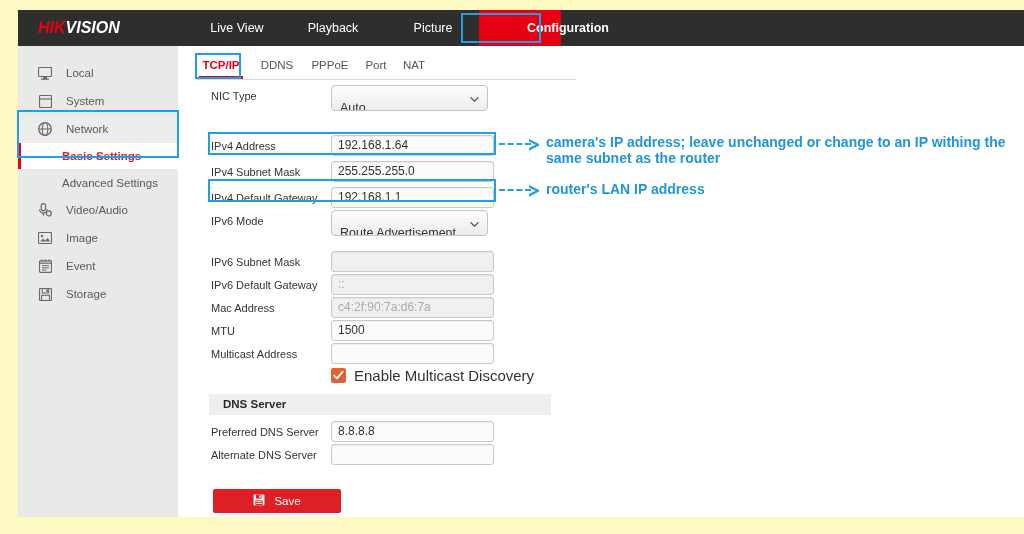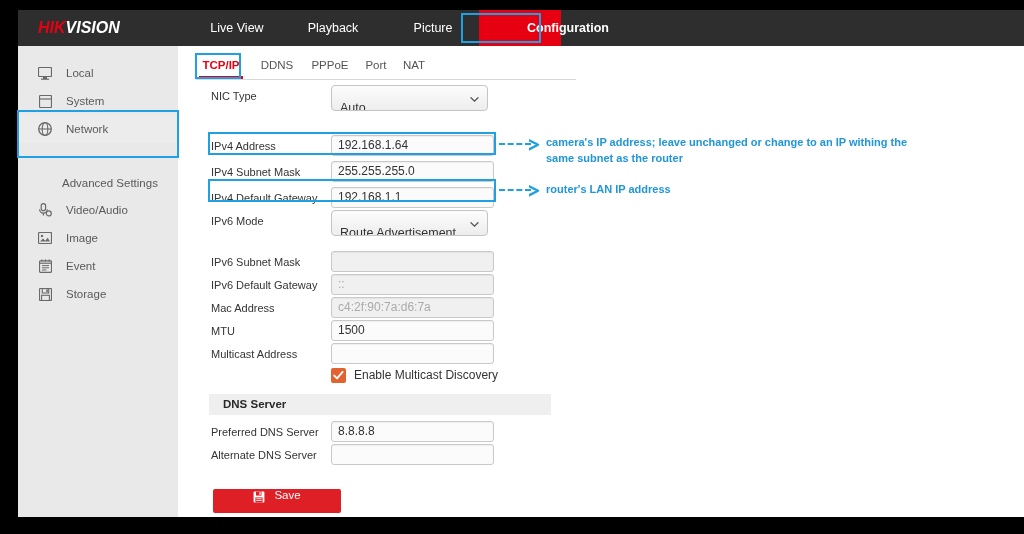--- a/index.html
+++ b/index.html
@@ -3,21 +3,21 @@
 <meta charset="utf-8">
 <style>
   * { box-sizing: border-box; }
   html, body {
     margin: 0; padding: 0;
     width: 1024px; height: 534px;
     background: #ffffff;
     font-family: "Liberation Sans", sans-serif;
     overflow: hidden;
   }
-  #root { position: relative; width: 1024px; height: 534px; background: #000000; }
+  #root { position: relative; width: 1024px; height: 534px; background: #fef9c3; }
 
   
   .topbar {
     position: absolute; left: 18px; top: 10px; width: 1006px; height: 36px;
     background: #2e2e2e;
   }
   .logo {
     position: absolute; left: 20px; top: 9px;
     font-size: 16px; font-style: italic; font-weight: bold; letter-spacing: 0px;
     white-space: nowrap;
@@ -118,45 +118,45 @@
 
   
   .cbrow { position: absolute; left: 0; height: 18px; }
   .cbox {
     position: absolute; left: 153px; top: 0; width: 15px; height: 15px;
     background: #e4622f; border-radius: 2px;
   }
   .cbox svg { position: absolute; left: 2px; top: 2px; }
   .cblabel {
     position: absolute; left: 176px; top: 0; height: 15px; line-height: 15px;
-    font-size: 12px; color: #333; white-space: nowrap;
+    font-size: 15px; color: #333; white-space: nowrap;
   }
 
   
   .grouphdr {
     position: absolute; left: 31px; width: 342px; height: 21px;
     background: #efefef; line-height: 21px;
     font-size: 11.5px; font-weight: bold; color: #2a2a2a;
     padding-left: 14px;
   }
 
   
   .savebtn {
     position: absolute; left: 35px; width: 128px; height: 24px;
     background: #df1f26; border-radius: 2px;
-    display: flex; justify-content: center;
+    display: flex; align-items: center; justify-content: center;
     gap: 9px;
   }
   .savebtn .txt { font-size: 11.5px; color: #fff; }
 
   
   .anno-box { position: absolute; border: 2.5px solid #20a0e0; pointer-events: none; }
   .anno-text {
     position: absolute; color: #2196d8; font-weight: bold;
-    font-size: 11px; line-height: 16px; white-space: pre-line;
+    font-size: 14px; line-height: 16px; white-space: pre-line;
   }
   .dash-line { position: absolute; height: 0; border-top: 2.5px dashed #20a0e0; }
   .arrow-head { position: absolute; }
 </style>
 </head>
 <body>
 
 <div id="root">
 
   <div class="topbar">
@@ -196,20 +196,23 @@
       <span class="ico">
         <svg width="14" height="14" viewBox="0 0 14 14">
             <circle cx="7" cy="7" r="6.3" fill="none" stroke="#6a6a6a" stroke-width="1.3"></circle>
             <ellipse cx="7" cy="7" rx="2.8" ry="6.3" fill="none" stroke="#6a6a6a" stroke-width="1.1"></ellipse>
             <line x1="0.9" y1="7" x2="13.1" y2="7" stroke="#6a6a6a" stroke-width="1.1"></line>
           </svg>
       </span>
       <span class="lbl">Network</span>
     </div>
 
+    <div class="side-sub active" style="top:97px;">
+      <span class="lbl">Basic Settings</span>
+    </div>
 
     <div class="side-sub" style="top:124px;">
       <span class="lbl">Advanced Settings</span>
     </div>
 
     <div class="side-item" style="top:150px;">
       <span class="ico">
         <svg width="14" height="14" viewBox="0 0 14 14">
             <rect x="3.2" y="0.6" width="4.4" height="7" rx="2.2" fill="none" stroke="#6a6a6a" stroke-width="1.2"></rect>
             <path d="M1.6 6.3a3.8 3.8 0 0 0 7.6 0" fill="none" stroke="#6a6a6a" stroke-width="1.2"></path>

